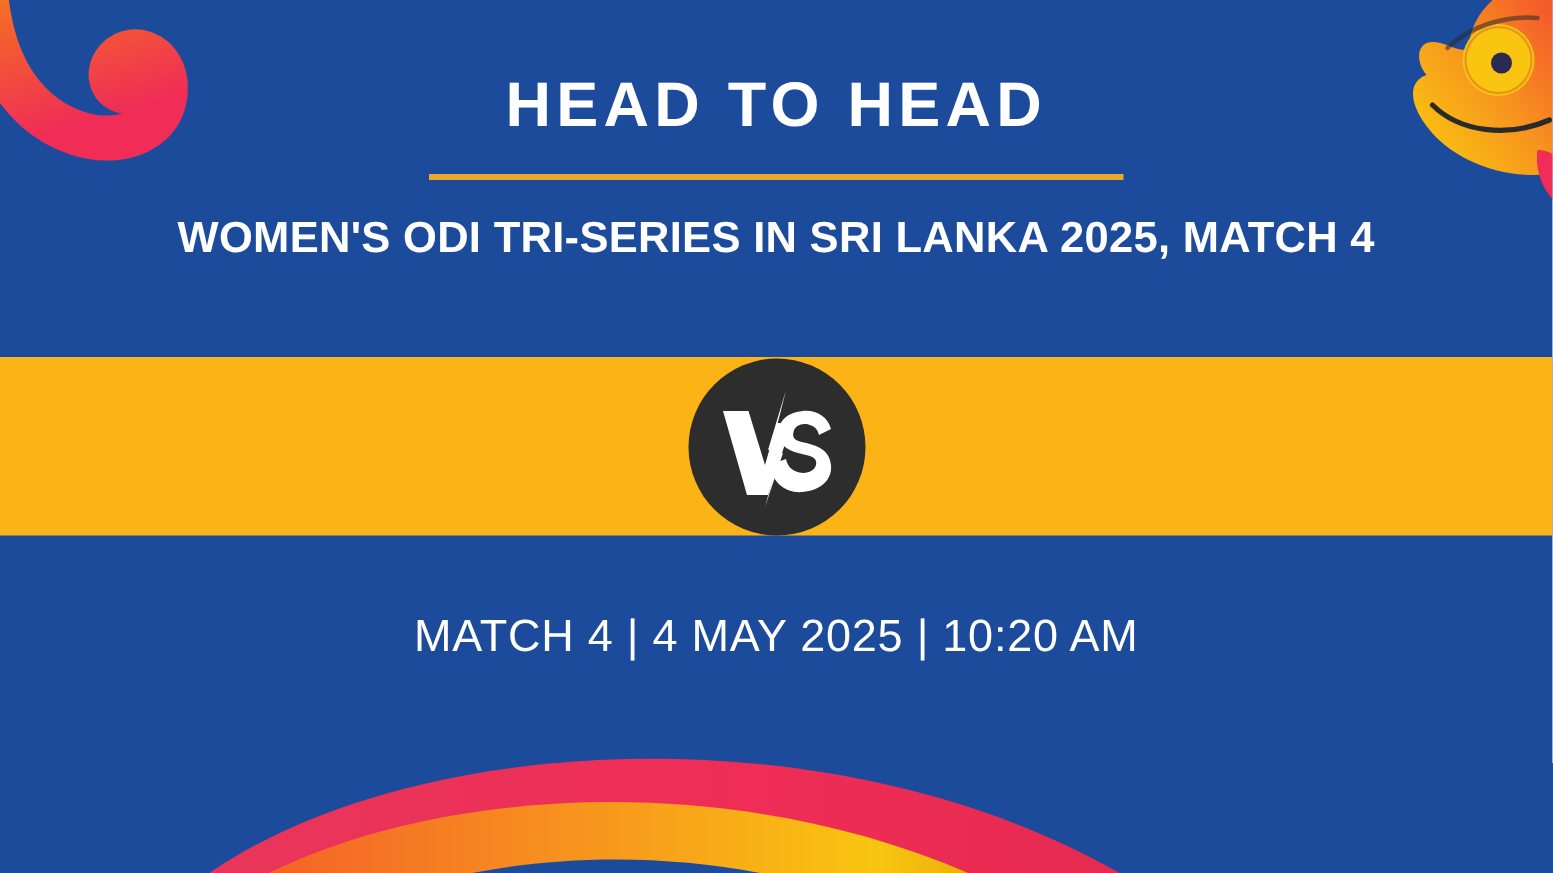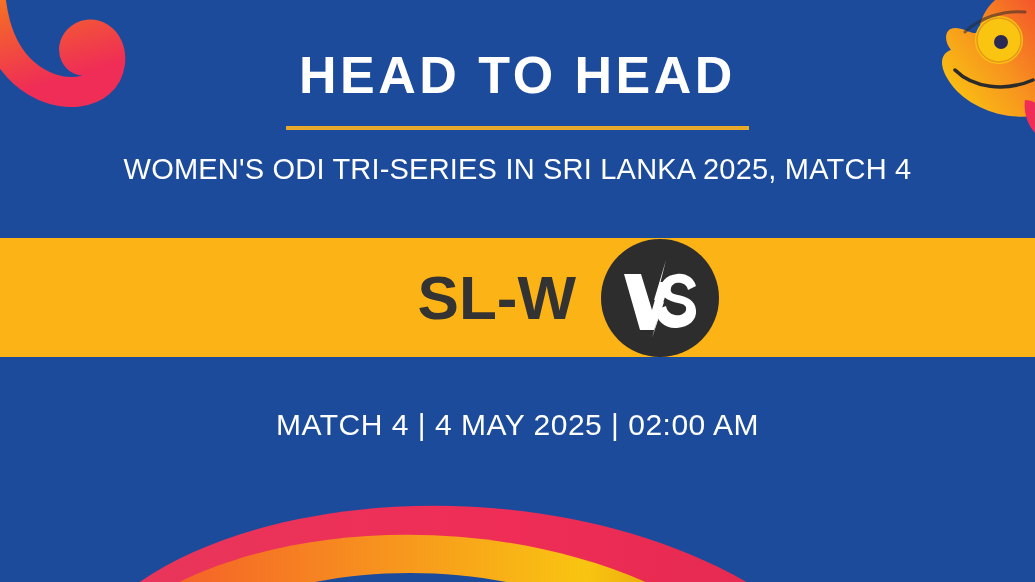--- a/index.html
+++ b/index.html
@@ -57,38 +57,38 @@
     left: 0;
     top: 0;
     width: 1035px;
     z-index: 3;
     text-align: center;
   }
   #head-to-head-title {
     margin: 0;
     padding-top: 49px;
     color: #ffffff;
-    font-size: 52px;
+    font-size: 42px;
     font-weight: bold;
     letter-spacing: 3.5px;
     line-height: 1;
     white-space: nowrap;
   }
   #title-underline {
     width: 463px;
     height: 4px;
     background: #e9a92a;
     margin: 25px auto 0 auto;
   }
   #series-subtitle {
     margin: 0;
     padding-top: 25px;
     color: #ffffff;
     font-size: 29px;
-    font-weight: normal;
+    font-weight: bold;
     letter-spacing: 0.2px;
     line-height: 1;
     white-space: nowrap;
   }
 
   
   #teams-row {
     position: absolute;
     left: 0;
     top: 238px;
@@ -188,34 +188,33 @@
     <path d="M190,168 C300,96 500,88 640,168 L640,180 L190,180 Z" fill="#1c4b9c"></path>
   </svg>
 
   <div id="header-block">
     <h1 id="head-to-head-title">HEAD TO HEAD</h1>
     <div id="title-underline"></div>
     <h2 id="series-subtitle">WOMEN'S ODI TRI-SERIES IN SRI LANKA 2025, MATCH 4</h2>
   </div>
 
   <div id="teams-row">
-    <div class="team-name" id="team-home-name">SL-W</div>
 
     <div id="vs-badge">
       <svg viewBox="0 0 120 120" width="120" height="120">
         <circle cx="60" cy="60" r="59" fill="#2d2d2d"></circle>
 
         <path d="M24,36 L41,36 L52,72 L60,44 L70,44 L54,92 L40,92 Z" fill="#ffffff"></path>
 
         <path d="M66,22 L54,62 L63,60 L52,100 L64,64 L55,66 Z" fill="#ffffff"></path>
 
         <path d="M96,48 C94,40 86,35 77,36 C66,37 60,44 61,52 C62,60 69,63 78,65
                  C84,66 87,68 86,72 C85,76 80,78 75,77 C70,76 67,73 66,68 L55,72
                  C57,84 66,91 77,90 C89,89 97,82 96,72 C95,62 87,59 78,57
                  C72,56 70,54 71,50 C72,46 76,44 81,45 C85,46 87,48 88,52 Z" fill="#ffffff"></path>
       </svg>
     </div>
 
   </div>
 
-  <div id="match-info">MATCH 4 | 4 MAY 2025 | 02:00 AM</div>
+  <div id="match-info">MATCH 4 | 4 MAY 2025 | 10:20 AM</div>
 
 </div>
 
 </body></html>

